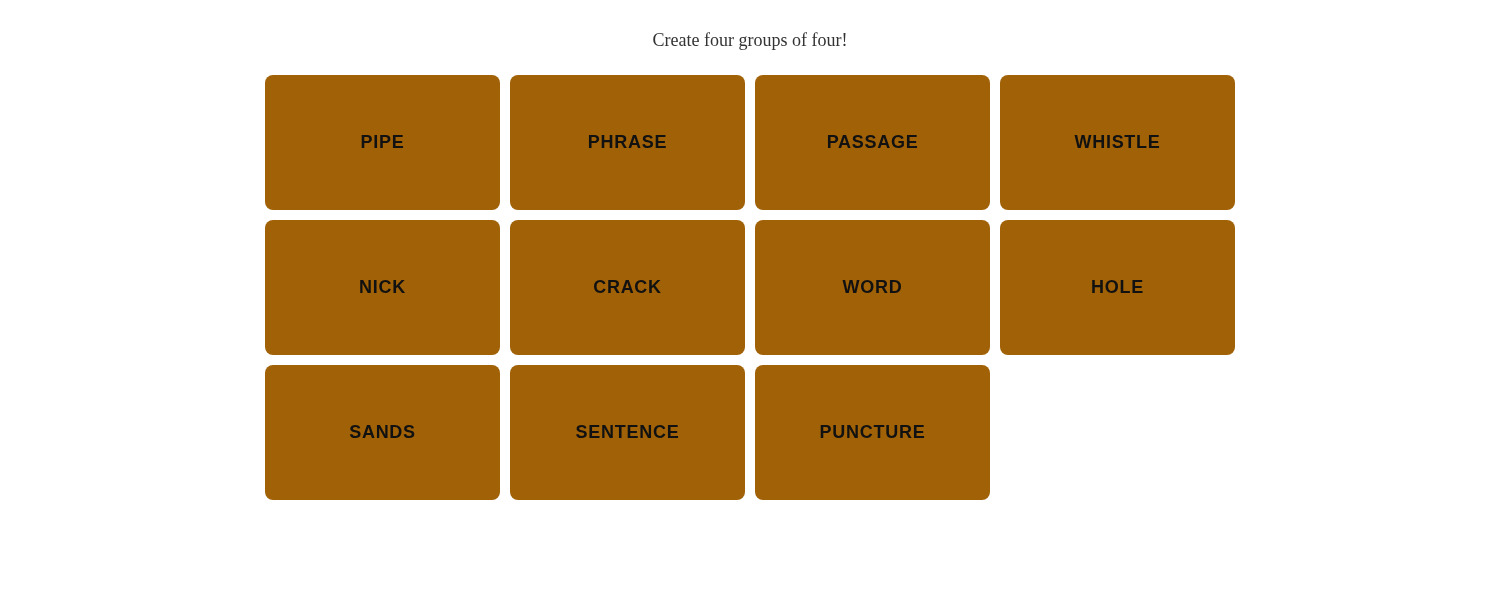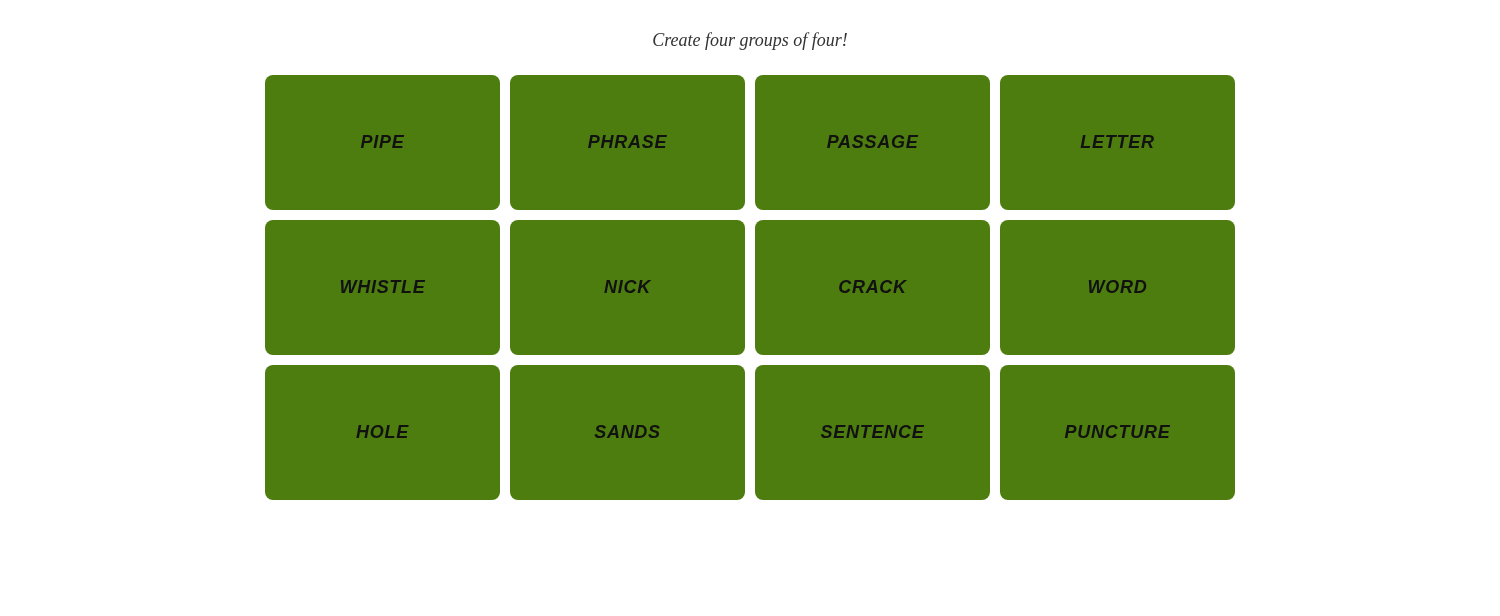--- a/index.html
+++ b/index.html
@@ -1,19 +1,18 @@
 <!DOCTYPE html>
 <html><head>
   <meta charset="utf-8">
   <style>
     * {
       box-sizing: border-box;
       margin: 0;
       padding: 0;
-      font-style: italic;
     }
 
     body {
       background-color: #ffffff;
       font-family: 'Franklin Gothic Medium', 'Arial Narrow', Arial, sans-serif;
       display: flex;
       flex-direction: column;
       align-items: center;
       padding: 20px;
       min-height: 616px;
@@ -30,21 +29,21 @@
     }
 
     .grid {
       display: grid;
       grid-template-columns: repeat(4, 235px);
       grid-template-rows: repeat(4, 135px);
       gap: 10px;
     }
 
     .tile {
-      background-color: #4d7c0f;
+      background-color: #a16207;
       border-radius: 8px;
       display: flex;
       align-items: center;
       justify-content: center;
       cursor: pointer;
       user-select: none;
       transition: background-color 0.1s;
     }
 
     .tile-label {
@@ -64,23 +63,20 @@
 <div class="tile">
       <span class="tile-label">PIPE</span>
     </div>
     <div class="tile">
       <span class="tile-label">PHRASE</span>
     </div>
     <div class="tile">
       <span class="tile-label">PASSAGE</span>
     </div>
     <div class="tile">
-      <span class="tile-label">LETTER</span>
-    </div>
-    <div class="tile">
       <span class="tile-label">WHISTLE</span>
     </div>
     <div class="tile">
       <span class="tile-label">NICK</span>
     </div>
     <div class="tile">
       <span class="tile-label">CRACK</span>
     </div>
     <div class="tile">
       <span class="tile-label">WORD</span>

